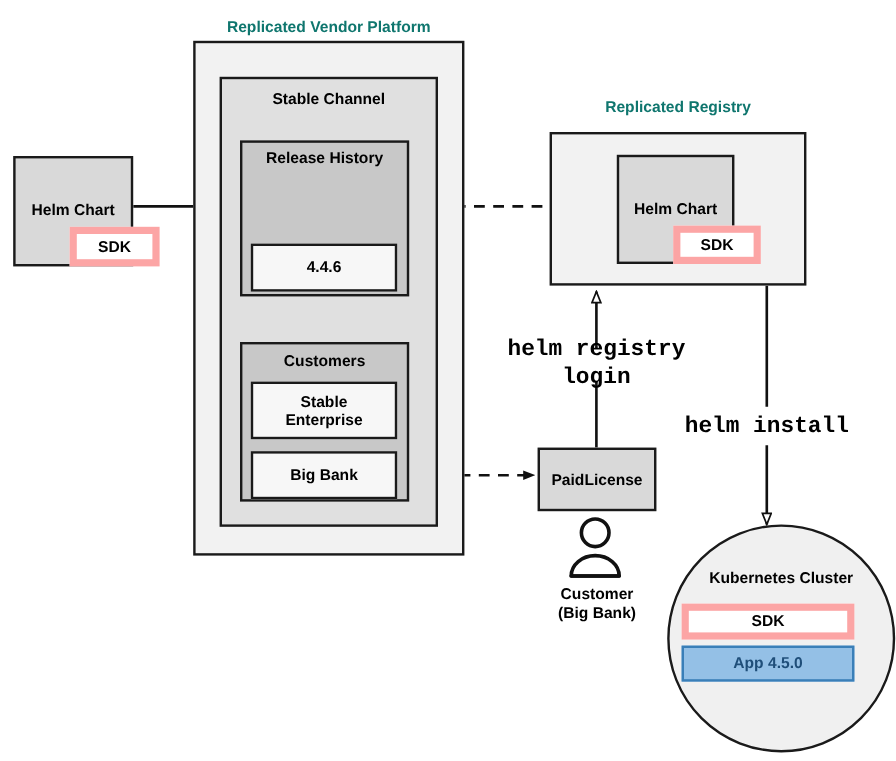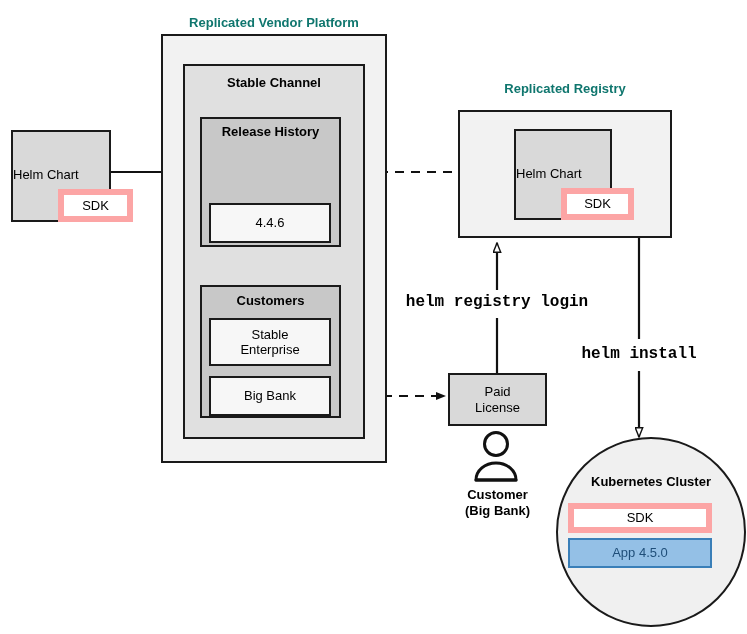--- a/index.html
+++ b/index.html
@@ -25,22 +25,23 @@
     top: 0;
     width: 747px;
     height: 634px;
   }
   .node {
     position: absolute;
     box-sizing: border-box;
     display: flex;
     align-items: center;
     justify-content: center;
+    text-align: center;
     color: #000000;
-    font-weight: normal;
+    font-weight: bold;
     line-height: 1.18;
   }
   .lbl {
     position: absolute;
     box-sizing: border-box;
     display: flex;
     align-items: center;
     justify-content: center;
     text-align: center;
     color: #000000;
@@ -54,21 +55,21 @@
   .box-plain   { background:#ffffff; border:6px solid #fca5a5; }
   .box-gray    { background:#d9d9d9; border:2px solid #1a1a1a; }
   .box-blue    { background:#94c0e6; border:2px solid #3a7fb8; color:#1f4e79; }
   .title-top {
     font-size: 13px;
     font-weight: bold;
     color: #0f766e;
   }
   .mono {
     font-family: "Liberation Mono", "DejaVu Sans Mono", monospace;
-    font-size: 16px;
+    font-size: 19px;
     font-weight: bold;
     letter-spacing: 0px;
     color: #000;
   }
   .cluster-circle {
     position: absolute;
     border-radius: 50%;
     background: #f0f0f0;
     border: 2px solid #1a1a1a;
     box-sizing: border-box;
@@ -161,21 +162,21 @@
     <span style="position:absolute; left:0; right:0; top:35px;">Helm Chart</span>
   </div>
   <div class="node box-plain fs13" style="left:561px; top:188px; width:73px; height:32px;">
     <span>SDK</span>
   </div>
 
   <div class="lbl mono" style="left:396px; top:293px; width:202px; height:20px;">helm registry login</div>
 
   <div class="lbl mono" style="left:570px; top:345px; width:138px; height:20px;">helm install</div>
 
-  <div class="node box-gray fs13" style="left:448px; top:373px; width:99px; height:53px; flex-direction:column;">
+  <div class="node box-gray fs13" style="left:448px; top:373px; width:99px; height:53px; ">
     <span>Paid</span>
     <span>License</span>
   </div>
 
   <div class="lbl fs13" style="left:440px; top:486px; width:115px; height:34px; flex-direction:column;">
     <span>Customer</span>
     <span>(Big Bank)</span>
   </div>
 
   <div class="cluster-circle" style="left:556px; top:437px; width:190px; height:190px;"></div>

